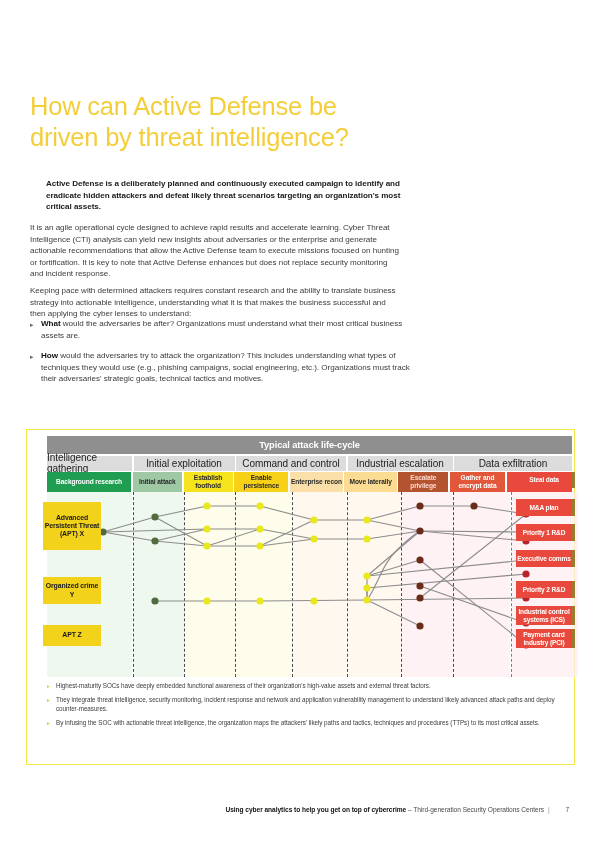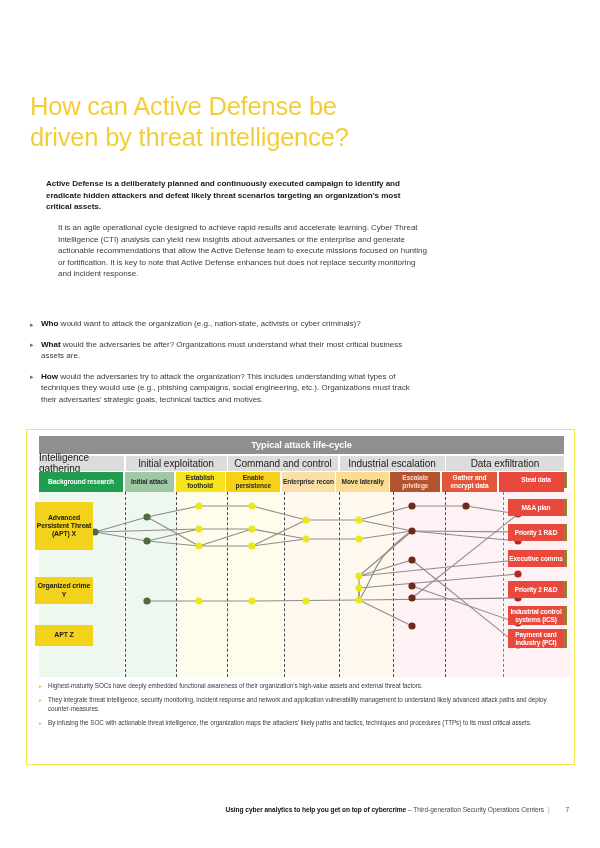--- a/index.html
+++ b/index.html
@@ -22,35 +22,35 @@
   .lead{
     position:absolute;left:30px;top:170px;width:372px;
     font-size:8.1px;line-height:11.6px;font-weight:bold;color:#1a1a1a;
     letter-spacing:-0.05px;
     margin-left:16px;
   }
   .para{
     position:absolute;left:30px;width:372px;
     font-size:8.1px;line-height:11.6px;color:#3c3c3c;letter-spacing:-0.05px;
   }
-  #para1{top:214px;margin-left:28px;}
+  #para1{top:214px;}
   #para2{top:277px;}
 
   .blist{position:absolute;left:30px;top:318px;width:382px;}
   .bitem{position:relative;padding-left:11px;margin-bottom:9px;
     font-size:8.1px;line-height:11.6px;color:#3c3c3c;letter-spacing:-0.05px;}
   .bitem .arw{position:absolute;left:0;top:0.5px;color:#6f6f6f;font-size:7px;line-height:11.6px;}
   .bitem b{color:#111;font-weight:bold;}
 
   
   .figure{
     position:absolute;left:26px;top:429px;width:549px;height:336px;
     border:1.4px solid #f2e84a;background:#ffffff;box-sizing:border-box;
   }
-  .fig-inner{position:absolute;left:2px;top:6px;width:535px;height:324px;}
+  .fig-inner{position:absolute;left:10px;top:6px;width:535px;height:324px;}
 
   
   .hdr-top{
     position:absolute;left:10px;top:0;width:525px;height:18px;
     background:#8f8f8f;color:#fff;font-size:9.3px;font-weight:bold;
     display:flex;align-items:center;justify-content:center;letter-spacing:-0.1px;
   }
   .hdr-phases{position:absolute;left:10px;top:19.5px;width:525px;height:15px;display:flex;gap:1.5px;}
   .hdr-phases > div{
     background:#dcdcdc;color:#222;font-size:10px;
@@ -107,23 +107,23 @@
 
 <div class="page">
 
   <h1 class="title">
     <span>How can Active Defense be</span><br>
     <span>driven by threat intelligence?</span>
   </h1>
 
   <p class="lead">Active Defense is a deliberately planned and continuously executed campaign to identify and eradicate hidden attackers and defeat likely threat scenarios targeting an organization's most critical assets.</p>
   <p class="para" id="para1">It is an agile operational cycle designed to achieve rapid results and accelerate learning. Cyber Threat Intelligence (CTI) analysis can yield new insights about adversaries or the enterprise and generate actionable recommendations that allow the Active Defense team to execute missions focused on hunting or fortification. It is key to note that Active Defense enhances but does not replace security monitoring and incident response.</p>
+  <p class="para" id="para2">Keeping pace with determined attackers requires constant research and the ability to translate business strategy into actionable intelligence, understanding what it is that makes the business successful and then applying the cyber lenses to understand:</p>
 
   <div class="blist" id="bullet-list">
-      <div class="bitem"><span class="arw">▸</span><b>Who</b><span> would want to attack the organization (e.g., nation-state, activists or cyber criminals)?</span></div>
       <div class="bitem"><span class="arw">▸</span><b>What</b><span> would the adversaries be after? Organizations must understand what their most critical business assets are.</span></div>
       <div class="bitem"><span class="arw">▸</span><b>How</b><span> would the adversaries try to attack the organization? This includes understanding what types of techniques they would use (e.g., phishing campaigns, social engineering, etc.). Organizations must track their adversaries' strategic goals, technical tactics and motives.</span></div>
     </div>
 
   <div class="figure">
     <div class="fig-inner">
 
       <div class="hdr-top">Typical attack life-cycle</div>
       <div class="hdr-phases" id="phase-row">
           <div style="width: 85px;">Intelligence gathering</div>

